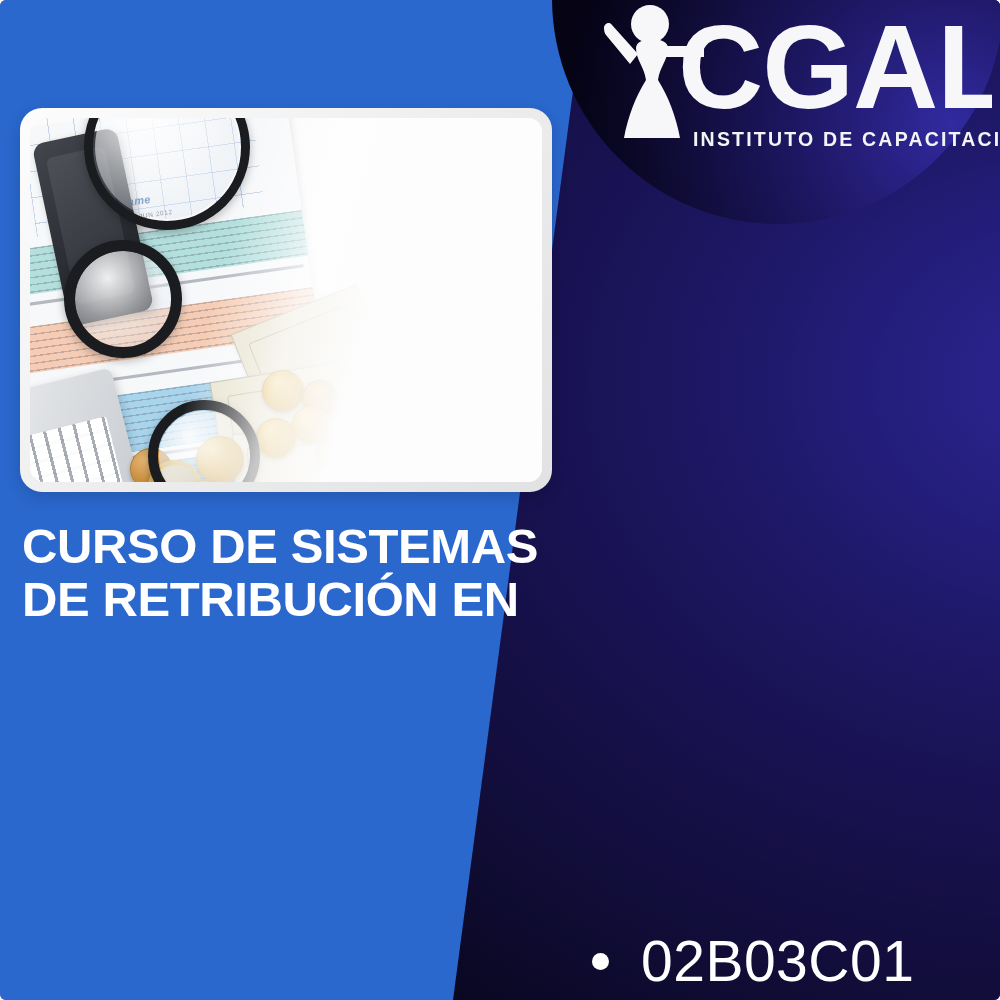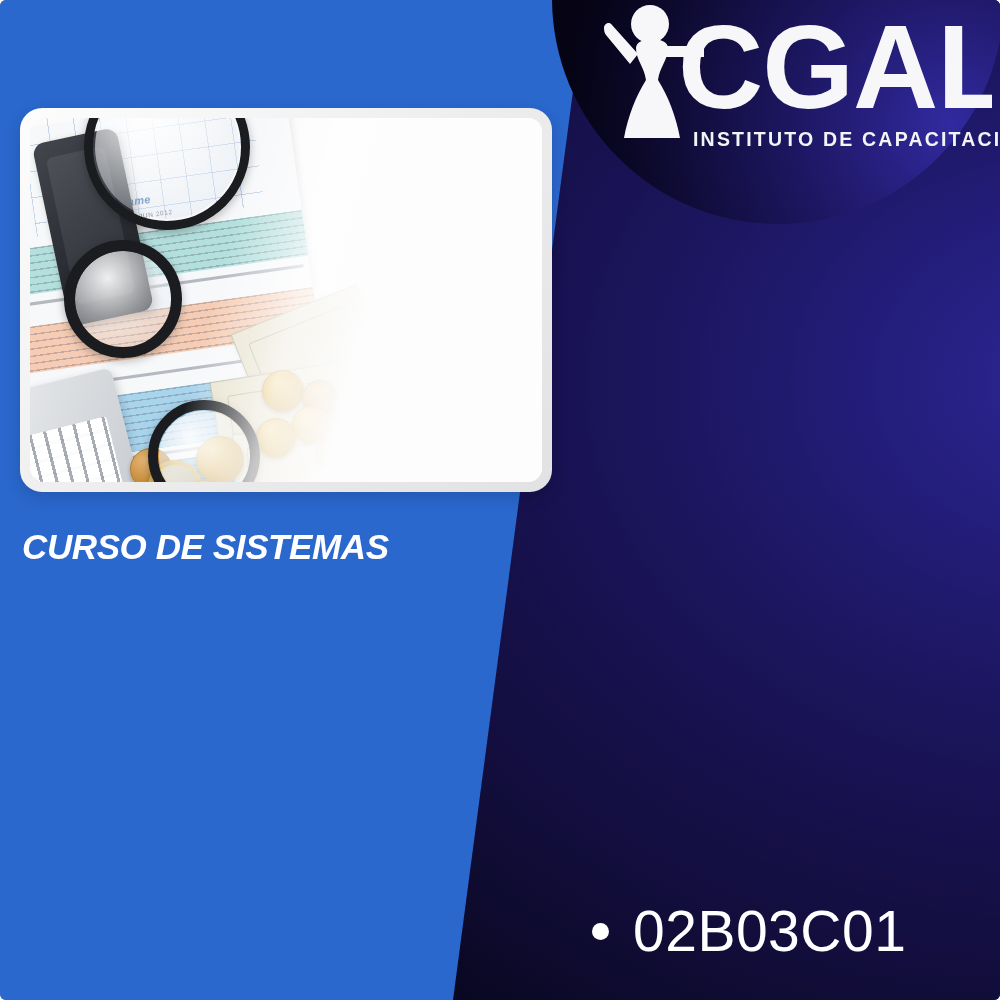--- a/index.html
+++ b/index.html
@@ -300,36 +300,35 @@
     border: 5px solid #d8b257;
   }
 
   
   .title {
     position: absolute;
     left: 22px;
     top: 520px;
     width: 580px;
     color: #ffffff;
-    font-size: 35px;
+    font-size: 49px;
     font-weight: bold;
     line-height: 53px;
     letter-spacing: -0.4px;
-    font-style: italic;
   }
   .title .line { display: block; white-space: nowrap; }
 
   
   .code-row {
     position: absolute;
     left: 592px;
-    top: 903px;
+    top: 933px;
     display: flex;
     align-items: center;
-    gap: 24px;
+    gap: 32px;
   }
   .code-bullet {
     width: 17px;
     height: 17px;
     border-radius: 50%;
     background: #ffffff;
     flex: 0 0 auto;
   }
   .code-text {
     color: #ffffff;
@@ -412,20 +411,21 @@
         <div class="lens"></div>
           <div class="rim"></div>
       </div>
 
       <div class="ph-white-fade"></div>
     </div>
   </div>
 
   <div class="title">
     <span class="line">CURSO DE SISTEMAS</span>
+    <span class="line">DE RETRIBUCIÓN EN</span>
   </div>
 
   <div class="code-row">
     <span class="code-bullet"></span>
     <span class="code-text">02B03C01</span>
   </div>
 
 </div>
 
 </body></html>

